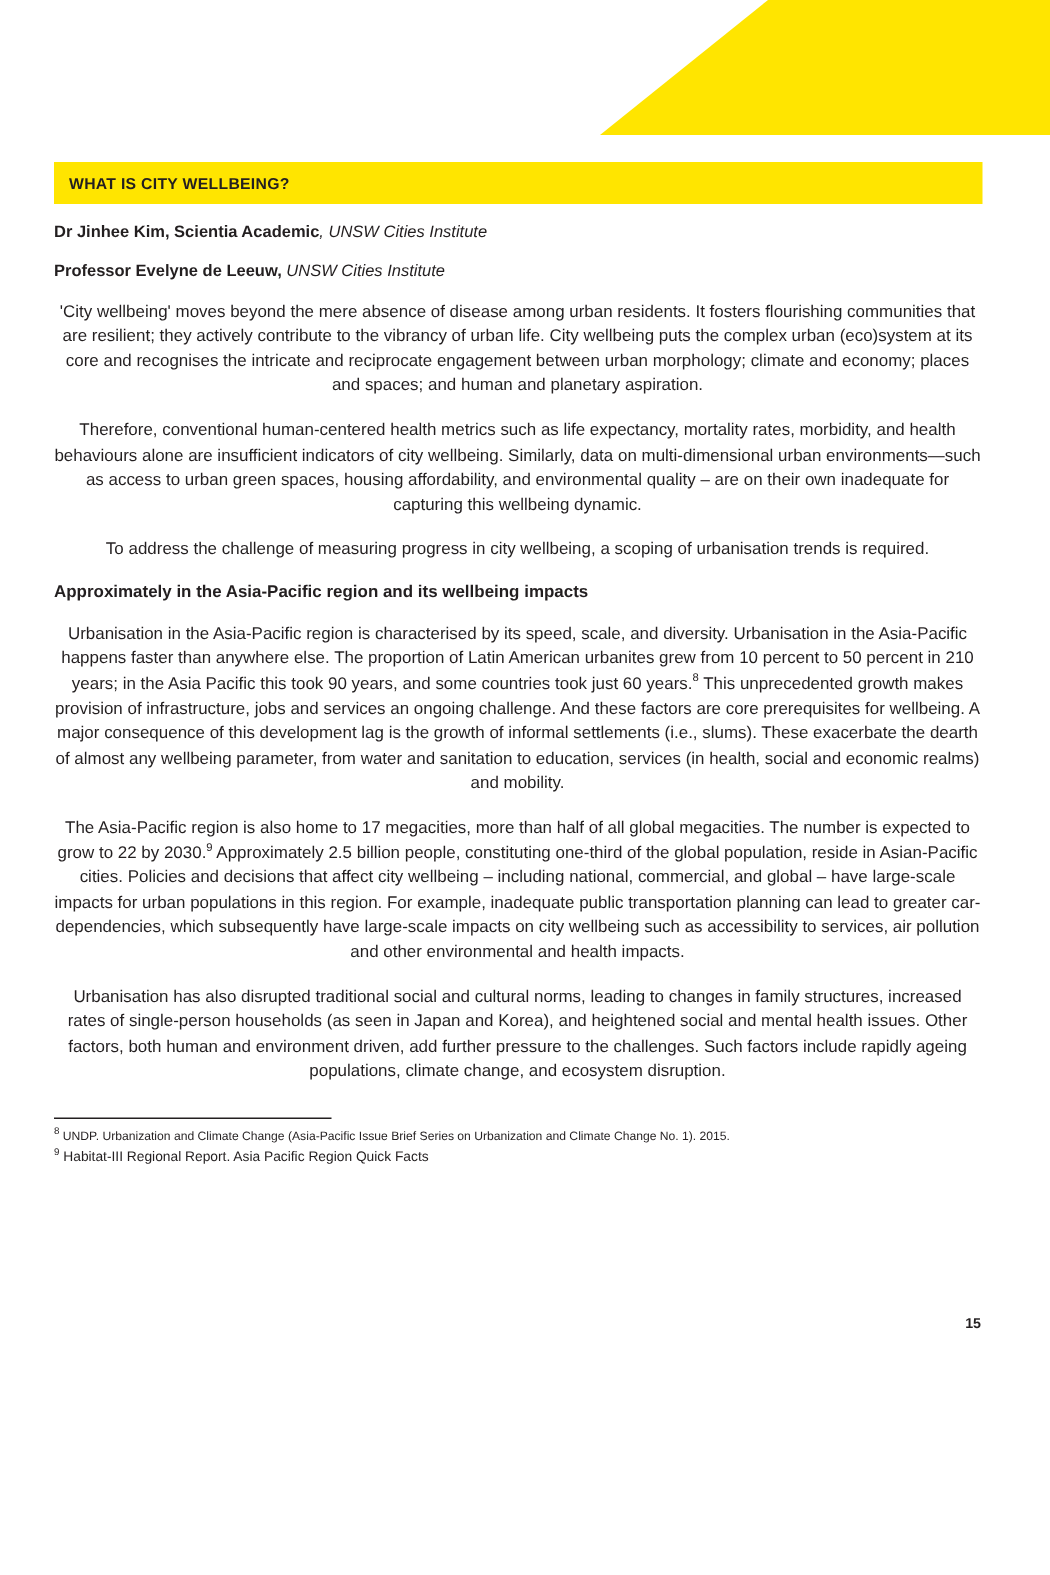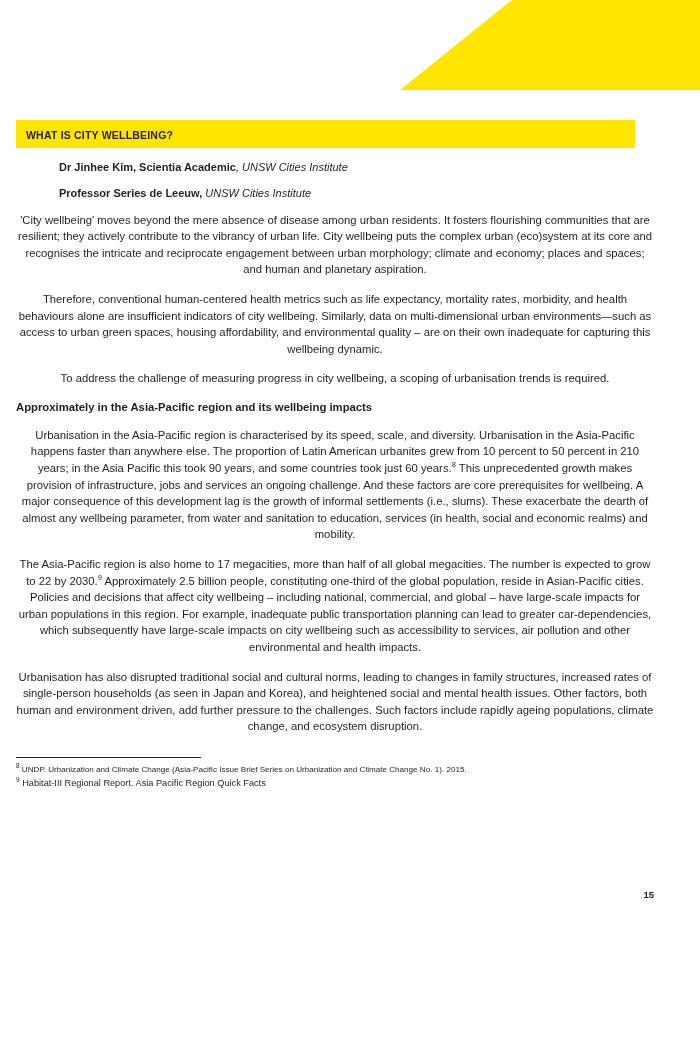--- a/index.html
+++ b/index.html
@@ -25,24 +25,24 @@
     width: 300px;
     height: 90px;
     overflow: hidden;
     pointer-events: none;
   }
   .corner-wedge svg { display: block; }
 
   .page {
     position: absolute;
     left: 0;
-    top: 12px;
+    top: 0;
     width: 700px;
     height: 940px;
-    padding: 108px 46px 0 16px;
+    padding: 108px 46px 0 36px;
   }
 
   .section-banner {
     background: #ffe500;
     padding: 5px 0 5px 10px;
     width: 619px;
     margin-bottom: 12px;
   }
   .section-banner .banner-text {
     font-size: 10.5px;
@@ -52,21 +52,20 @@
     text-transform: uppercase;
   }
 
   .author-line {
     font-size: 11px;
     margin: 0 0 11px 0;
     line-height: 1.35;
   }
   .author-line .name {
     font-weight: bold;
-    margin-left: 43px;
   }
   .author-line .affil {
     font-style: italic;
   }
 
   p.body {
     font-size: 11.3px;
     line-height: 1.47;
     margin: 0 0 13px 0;
     text-align: center;
@@ -129,21 +128,21 @@
 
   <div class="section-banner">
     <span class="banner-text">WHAT IS CITY WELLBEING?</span>
   </div>
 
   <p class="author-line">
     <span class="name">Dr Jinhee Kim, Scientia Academic</span><span class="affil">, UNSW Cities Institute</span>
   </p>
 
   <p class="author-line">
-    <span class="name">Professor Series de Leeuw,</span><span class="affil"> UNSW Cities Institute</span>
+    <span class="name">Professor Evelyne de Leeuw,</span><span class="affil"> UNSW Cities Institute</span>
   </p>
 
   <p class="body">'City wellbeing' moves beyond the mere absence of disease among urban residents. It fosters flourishing communities that are resilient; they actively contribute to the vibrancy of urban life. City wellbeing puts the complex urban (eco)system at its core and recognises the intricate and reciprocate engagement between urban morphology; climate and economy; places and spaces; and human and planetary aspiration.</p>
 
   <p class="body">Therefore, conventional human-centered health metrics such as life expectancy, mortality rates, morbidity, and health behaviours alone are insufficient indicators of city wellbeing. Similarly, data on multi-dimensional urban environments—such as access to urban green spaces, housing affordability, and environmental quality – are on their own inadequate for capturing this wellbeing dynamic.</p>
 
   <p class="body">To address the challenge of measuring progress in city wellbeing, a scoping of urbanisation trends is required.</p>
 
   <h3 class="subhead">Approximately in the Asia-Pacific region and its wellbeing impacts</h3>
 

